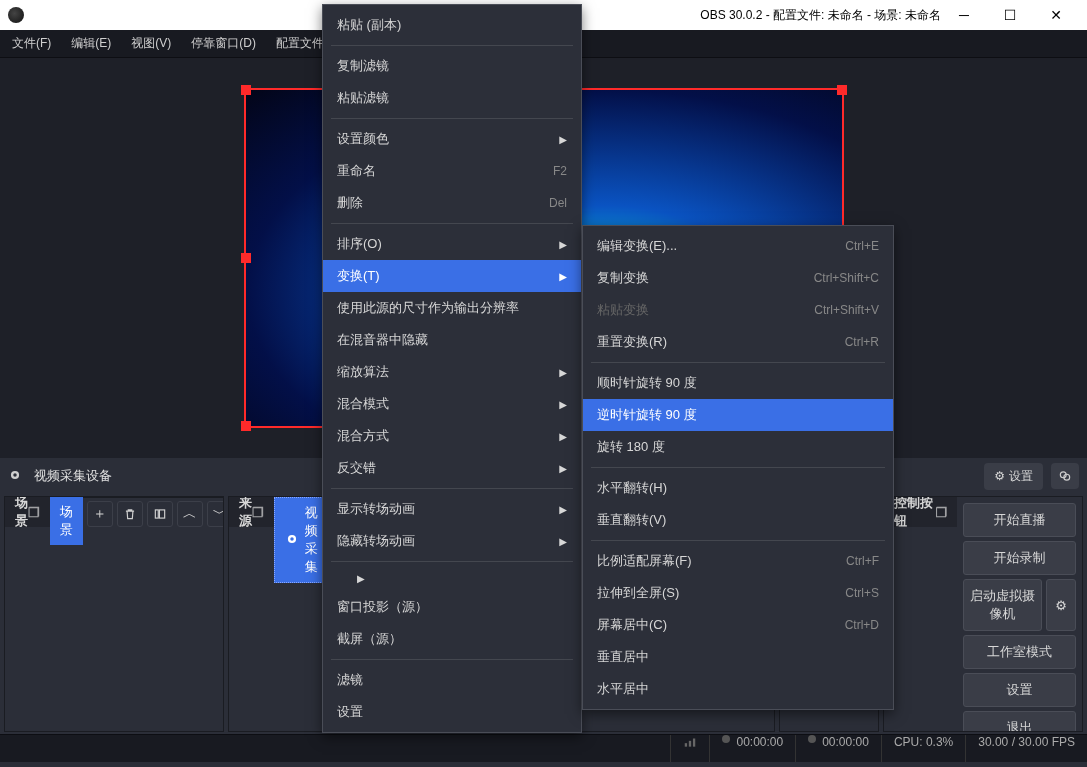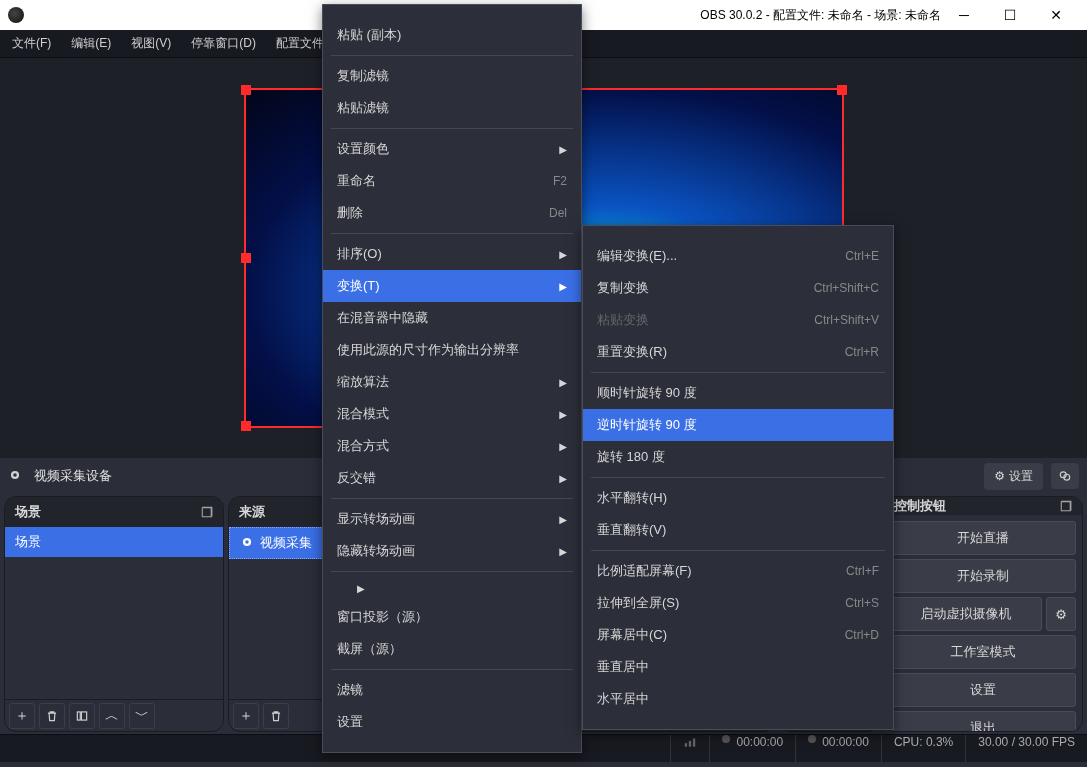--- a/index.html
+++ b/index.html
@@ -24,21 +24,21 @@
 
 .video-content { width:100%; height:100%; background: radial-gradient(ellipse at 60% 60%, #0af6ff 0%, #0a5bd6 30%, #02104f 70%, #020418 100%); opacity:0.9; }
 
 .toolbar-row { height: 36px; background: #2b2e38; display:flex; align-items:center; padding: 0 8px; gap:8px; }
 .toolbar-row .device-label { display:flex; align-items:center; gap:12px; font-size:13px; color: #e0e0e0; }
 .toolbar-row .spacer { flex:1; }
 .toolbar-row .small-btn { background:#3a3d47; padding:5px 10px; border-radius:4px; display:flex; align-items:center; gap:4px; font-size:12px; }
 .toolbar-row .icon-btn { width:28px; height:26px; background:#3a3d47; border-radius:4px; display:flex; align-items:center; justify-content:center; }
 
 .panels { display:flex; height: 240px; gap: 4px; padding: 2px 4px; }
-.panel { background:#2b2e38; border:1px solid #1a1c22; border-radius:12px; display:flex; flex-direction:column; overflow:hidden; }
+.panel { background:#2b2e38; border:1px solid #1a1c22; border-radius:0; display:flex; flex-direction:row; overflow:hidden; }
 .panel-header { height:30px; background:#22242c; display:flex; align-items:center; padding:0 10px; font-weight:bold; font-size:13px; }
 .panel-header .hdr-icon { margin-left:auto; opacity:0.7; }
 .panel-body { flex:1; display:flex; flex-direction:column; }
 .panel-footer { height:32px; border-top:1px solid #1a1c22; display:flex; align-items:center; gap:4px; padding:0 4px; }
 .sq-btn { width:26px; height:26px; border:1px solid #3c3f49; border-radius:3px; display:flex; align-items:center; justify-content:center; font-size:14px; color:#cfcfcf; background:#2b2e38; }
 
 .list-item { padding:6px 10px; font-size:13px; }
 .list-item.selected { background:#3a6fe6; color:#fff; }
 .src-item { padding:6px 10px; display:flex; align-items:center; gap:6px; }
 .src-item.selected { background:#3a6fe6; color:#fff; border:1px dotted #8aa8ff; }
@@ -52,21 +52,21 @@
 .controls-body { padding:6px; display:flex; flex-direction:column; gap:4px; }
 .ctrl-row { display:flex; gap:4px; }
 .ctrl-btn { flex:1; background:#3a3d47; border:1px solid #4a4d57; border-radius:3px; padding:7px 4px; text-align:center; font-size:13px; }
 .gear-side { width:30px; flex:none; display:flex; align-items:center; justify-content:center; }
 
 .statusbar { height:28px; background:#181a21; border-top:1px solid #0d0e13; display:flex; align-items:center; font-size:12px; color:#aaa; }
 .statusbar .sb-spacer { flex:1; }
 .statusbar .sb-item { padding:0 12px; border-left:1px solid #333; height:100%; display:flex; align-items:flex-start; gap:6px; }
 .dot { width:8px; height:8px; border-radius:50%; background:#555; display:inline-block; }
 
-.context-menu { position:absolute; background:#2c2f39; border:1px solid #4a4d57; box-shadow:0 4px 12px rgba(0,0,0,0.5); font-size:13px; color:#d7d7d7; z-index:100; padding:14px 0; }
+.context-menu { position:absolute; background:#2c2f39; border:1px solid #4a4d57; box-shadow:0 4px 12px rgba(0,0,0,0.5); font-size:13px; color:#d7d7d7; z-index:100; padding:4px 0; }
 .cm-item { padding:7px 14px; display:flex; align-items:center; }
 .cm-item .cm-label { flex:1; }
 .cm-item .cm-shortcut { color:#888; font-size:12px; margin-left:30px; }
 .cm-item .cm-arrow { margin-left:20px; font-size:10px; }
 .cm-item.disabled { color:#666; }
 .cm-item.highlighted { background:#3a6fe6; color:#fff; }
 .cm-sep { height:1px; background:#44474f; margin:4px 8px; }
 
 .menu1 { left:322px; top:4px; width:260px; }
 .menu2 { left:582px; top:225px; width:312px; }
@@ -314,24 +314,24 @@
     <div class="cm-sep"></div>
     <div class="cm-item">
       <span class="cm-label">排序(O)</span>
       <span class="cm-arrow">▶</span>
     </div>
     <div class="cm-item highlighted">
       <span class="cm-label">变换(T)</span>
       <span class="cm-arrow">▶</span>
     </div>
     <div class="cm-item">
+      <span class="cm-label">使用此源的尺寸作为输出分辨率</span>
+    </div>
+    <div class="cm-item">
       <span class="cm-label">在混音器中隐藏</span>
-    </div>
-    <div class="cm-item">
-      <span class="cm-label">使用此源的尺寸作为输出分辨率</span>
     </div>
     <div class="cm-item">
       <span class="cm-label">缩放算法</span>
       <span class="cm-arrow">▶</span>
     </div>
     <div class="cm-item">
       <span class="cm-label">混合模式</span>
       <span class="cm-arrow">▶</span>
     </div>
     <div class="cm-item">

